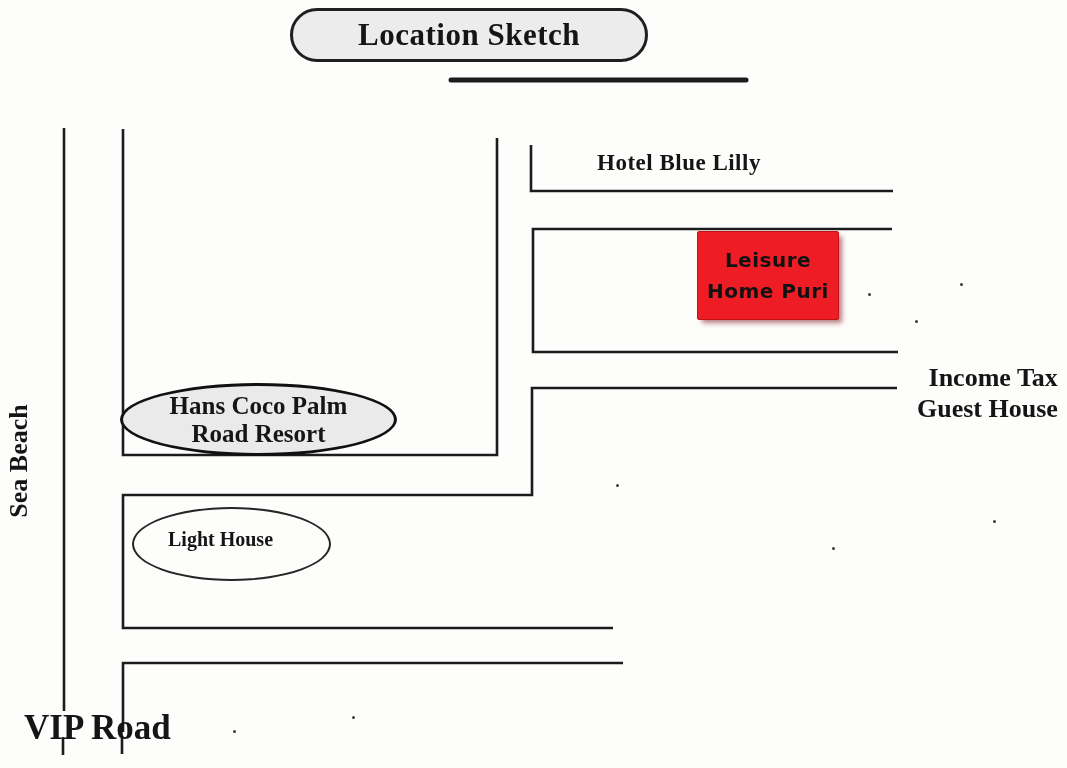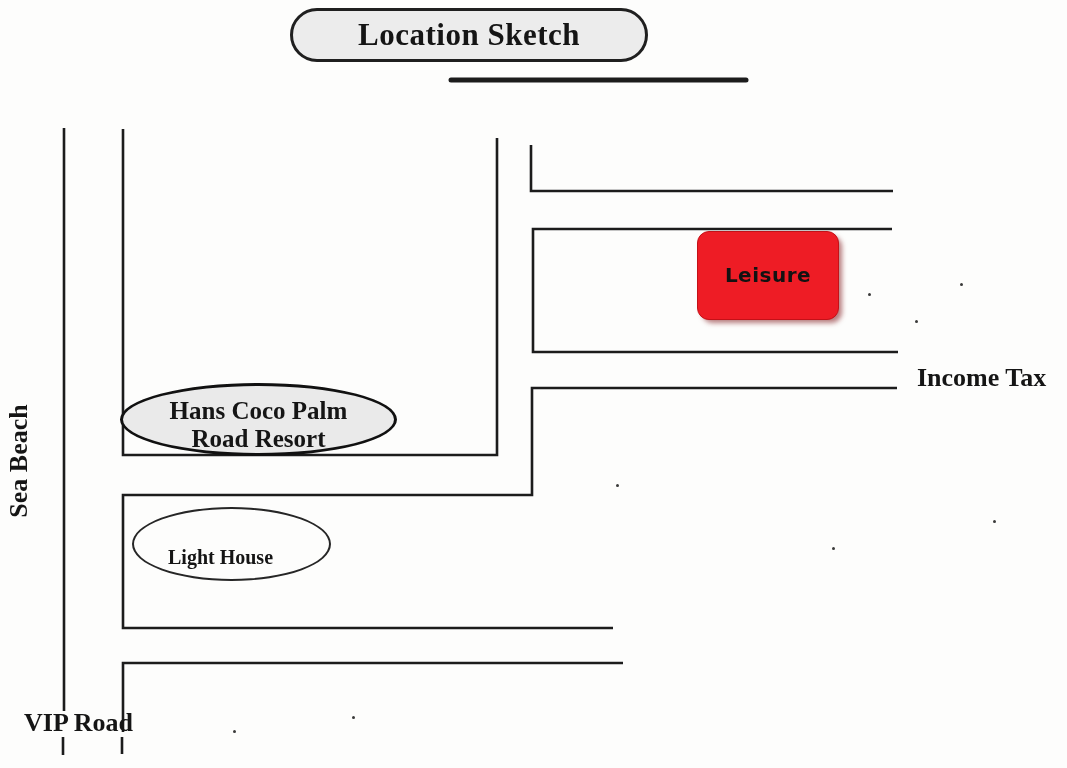--- a/index.html
+++ b/index.html
@@ -19,41 +19,41 @@
     position:absolute;left:290px;top:8px;width:358px;height:54px;
     background:#ececec;border:3.5px solid #1f1f1f;border-radius:29px;
     display:flex;align-items:center;justify-content:center;
     z-index:3;box-sizing:border-box;
   }
   .title-pill span{font-weight:bold;font-size:31px;letter-spacing:.5px;}
 
   .label{position:absolute;font-weight:bold;z-index:3;white-space:nowrap;}
   .lbl-hotel{left:597px;top:150px;font-size:23px;letter-spacing:.5px;}
   .lbl-income{left:917px;top:362px;font-size:26px;line-height:31px;text-align:right;}
-  .lbl-vip{left:24px;top:708px;font-size:26px;}
+  .lbl-vip{left:24px;top:708px;font-size:35px;}
   .lbl-sea{
     left:-47px;top:446px;width:132px;height:30px;text-align:center;
     font-size:26px;transform:rotate(-90deg);
   }
 
   .redbox{
     position:absolute;left:697px;top:231px;width:142px;height:89px;
-    background:#ee1c25;border:1px solid #c41118;border-radius:12px;
+    background:#ee1c25;border:1px solid #c41118;border-radius:2px;
     box-shadow:4px 4px 5px -1px rgba(125,18,22,.55);
     display:flex;flex-direction:column;align-items:center;justify-content:center;
     z-index:2;box-sizing:border-box;
   }
   .redbox span{
     font-family:"DejaVu Sans",sans-serif;font-weight:700;font-size:20px;
     letter-spacing:.5px;color:#121212;line-height:31px;
   }
 
   .oval{
     position:absolute;border-radius:50%;z-index:2;box-sizing:border-box;
-    display:flex;flex-direction:column;align-items:center;justify-content:flex-end;
+    display:flex;flex-direction:column;align-items:center;justify-content:center;
     font-weight:bold;text-align:center;
   }
   .oval-hans{
     left:120px;top:383px;width:277px;height:73px;
     background:#eaeaea;border:3.5px solid #111;
     font-size:25px;line-height:28px;
   }
   .oval-light{
     left:132px;top:507px;width:199px;height:74px;
     background:transparent;border:2.5px solid #262626;
@@ -85,27 +85,30 @@
     <path d="M 623 663 L 123 663 L 123 732"></path>
     <path d="M 122 737 V 754"></path>
   </svg>
 
   <div class="title-pill">
     <span>Location Sketch</span>
   </div>
 
   <div class="label lbl-sea">Sea Beach</div>
 
+  <div class="label lbl-hotel">Hotel Blue Lilly</div>
 
   <div class="redbox">
     <span>Leisure</span>
+    <span>Home Puri</span>
   </div>
 
   <div class="label lbl-income">
     <div>Income Tax</div>
+    <div>Guest House</div>
   </div>
 
   <div class="oval oval-hans">
     <span>Hans Coco Palm</span>
     <span>Road Resort</span>
   </div>
 
   <div class="oval oval-light">
     <span>Light House</span>
   </div>

